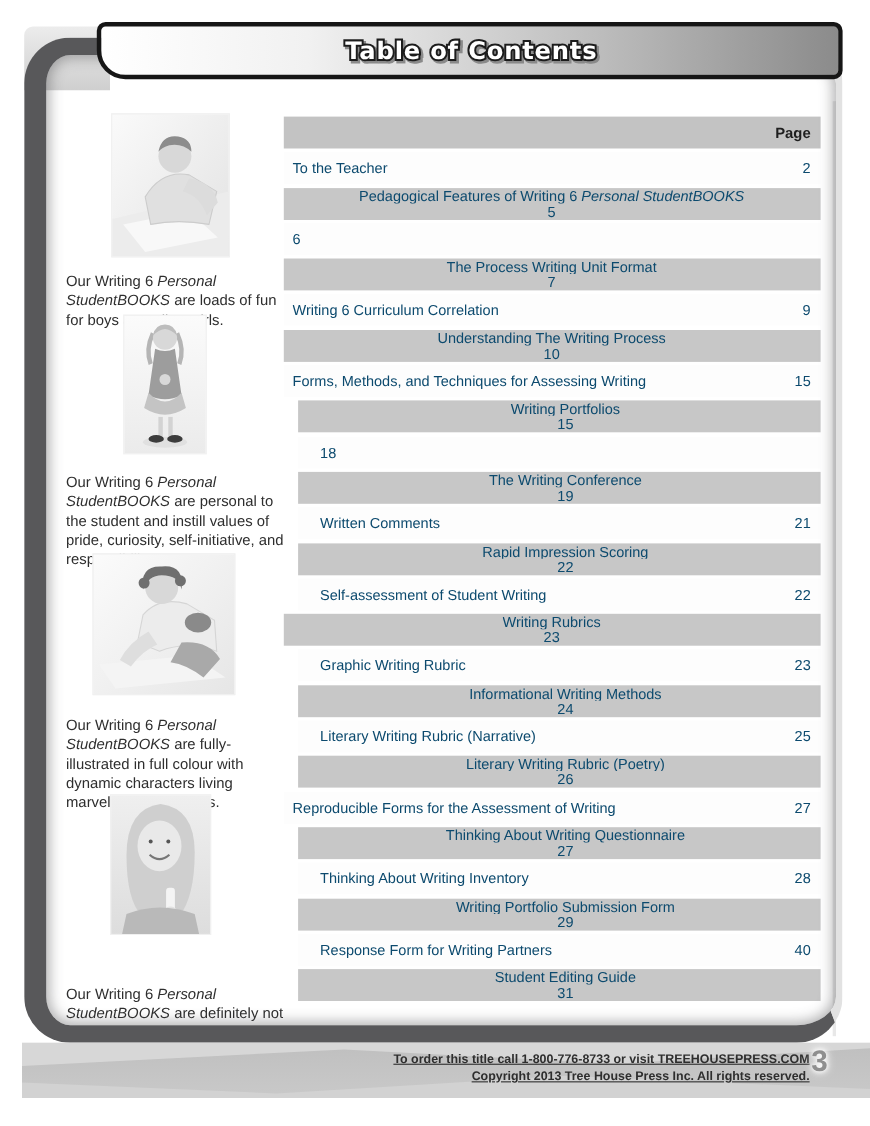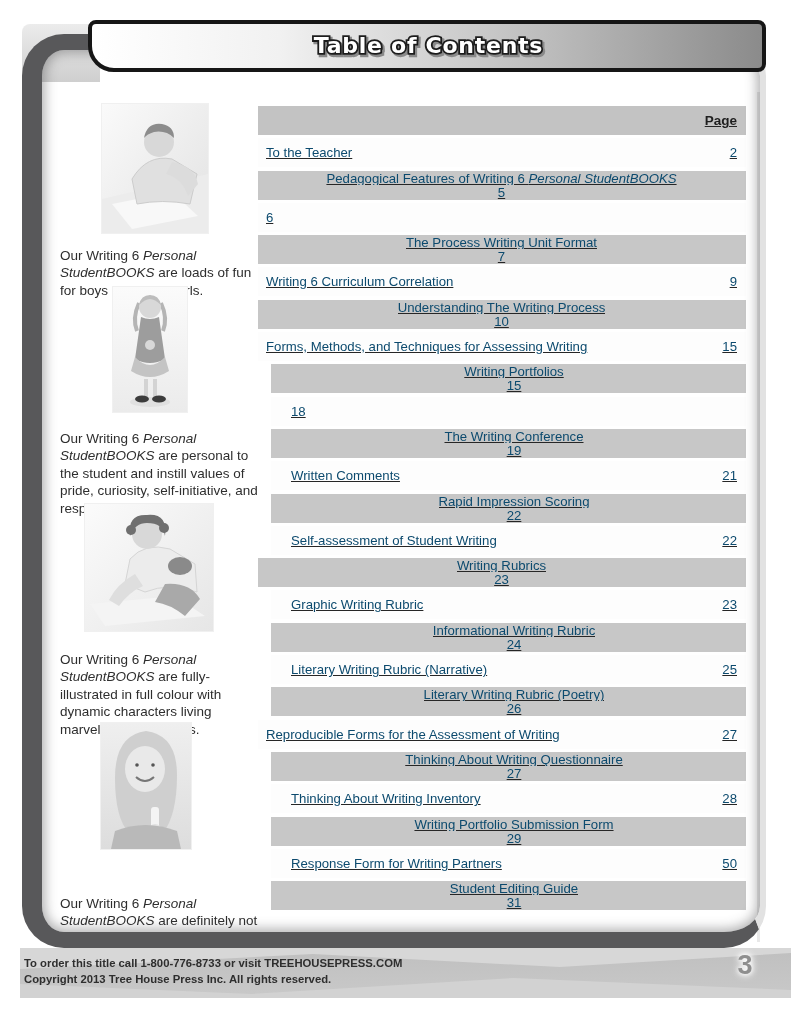--- a/index.html
+++ b/index.html
@@ -55,21 +55,21 @@
     position:absolute;width:198px;z-index:3;
     font-size:13.5px;line-height:17.6px;color:#2e2e2e;
   }
   .cap1{left:60px;top:233px;}
   .cap2{left:60px;top:416px;}
   .cap3{left:60px;top:637px;}
   .cap4{left:60px;top:881px;}
   .caption i{font-style:italic;}
 
   
-  .toc{position:absolute;left:258px;top:106px;width:488px;z-index:3;text-decoration:underline;}
+  .toc{position:absolute;left:258px;top:106px;width:488px;z-index:3;}
   .toc-head{
     height:29px;margin-bottom:3.3px;background:var(--header_gray,#c3c3c3);
     display:flex;align-items:center;justify-content:flex-end;
     padding-right:9px;box-sizing:border-box;
     font-weight:bold;font-size:13.5px;color:#1f1f1f;
   }
   .toc-row{
     height:29px;margin-bottom:3.3px;
     display:flex;align-items:center;box-sizing:border-box;
     padding-left:8px;padding-right:9px;
@@ -92,22 +92,22 @@
     position:absolute;left:0;top:0;width:100%;height:100%;
     background:#d7d7d7;
     clip-path:polygon(0 0,100% 0,100% 10%,70% 38%,38% 12%,0 42%);
   }
   .ribbon .streak2{
     position:absolute;left:0;top:0;width:100%;height:100%;
     background:#d2d2d2;
     clip-path:polygon(0 100%,0 72%,30% 92%,64% 60%,100% 84%,100% 100%);
   }
   .footer-text{
-    position:absolute;left:4px;top:7px;width:700px;text-align:left;
-    font-size:11.3px;line-height:16px;font-weight:bold;color:#2e2e2e;z-index:2;
+    position:absolute;left:16px;top:7px;width:700px;text-align:right;
+    font-size:11.3px;line-height:16px;font-weight:bold;color:#2e2e2e;z-index:2;text-decoration:underline;
   }
   .page-number{
     position:absolute;left:685px;top:2px;width:80px;text-align:center;
     font-size:27px;font-weight:bold;color:var(--page_number_gray,#8f8f8f);
     text-shadow:0 0 4px #ffffff,0 0 7px #ffffff,0 0 10px #ffffff;z-index:2;
   }
 </style>
 </head>
 <body style="--frame: #58585a; --banner_border: #161616; --banner_gradient_end: #8b8b8b; --row_gray: #c7c7c7; --header_gray: #c3c3c3; --ribbon_gray: #c9c9c9; --text_dark: #262626; --page_number_gray: #8f8f8f;">
 
@@ -274,21 +274,21 @@
   </div>
       <div class="toc-row gray">
     <span class="t"><span>Writing Rubrics</span><i></i><span></span></span>
     <span class="p">23</span>
   </div>
       <div class="toc-row white indent">
     <span class="t"><span>Graphic Writing Rubric</span><i></i><span></span></span>
     <span class="p">23</span>
   </div>
       <div class="toc-row gray indent">
-    <span class="t"><span>Informational Writing Rubric</span><i></i><span></span></span>
+    <span class="t"><span>Informational Writing Methods</span><i></i><span></span></span>
     <span class="p">24</span>
   </div>
       <div class="toc-row white indent">
     <span class="t"><span>Literary Writing Rubric (Narrative)</span><i></i><span></span></span>
     <span class="p">25</span>
   </div>
       <div class="toc-row gray indent">
     <span class="t"><span>Literary Writing Rubric (Poetry)</span><i></i><span></span></span>
     <span class="p">26</span>
   </div>
@@ -303,21 +303,21 @@
       <div class="toc-row white indent">
     <span class="t"><span>Thinking About Writing Inventory</span><i></i><span></span></span>
     <span class="p">28</span>
   </div>
       <div class="toc-row gray indent">
     <span class="t"><span>Writing Portfolio Submission Form</span><i></i><span></span></span>
     <span class="p">29</span>
   </div>
       <div class="toc-row white indent">
     <span class="t"><span>Response Form for Writing Partners</span><i></i><span></span></span>
-    <span class="p">50</span>
+    <span class="p">40</span>
   </div>
       <div class="toc-row gray indent">
     <span class="t"><span>Student Editing Guide</span><i></i><span></span></span>
     <span class="p">31</span>
   </div>
     </div>
 </div>
 
 <div class="ribbon">
   <div class="streak1"></div>

